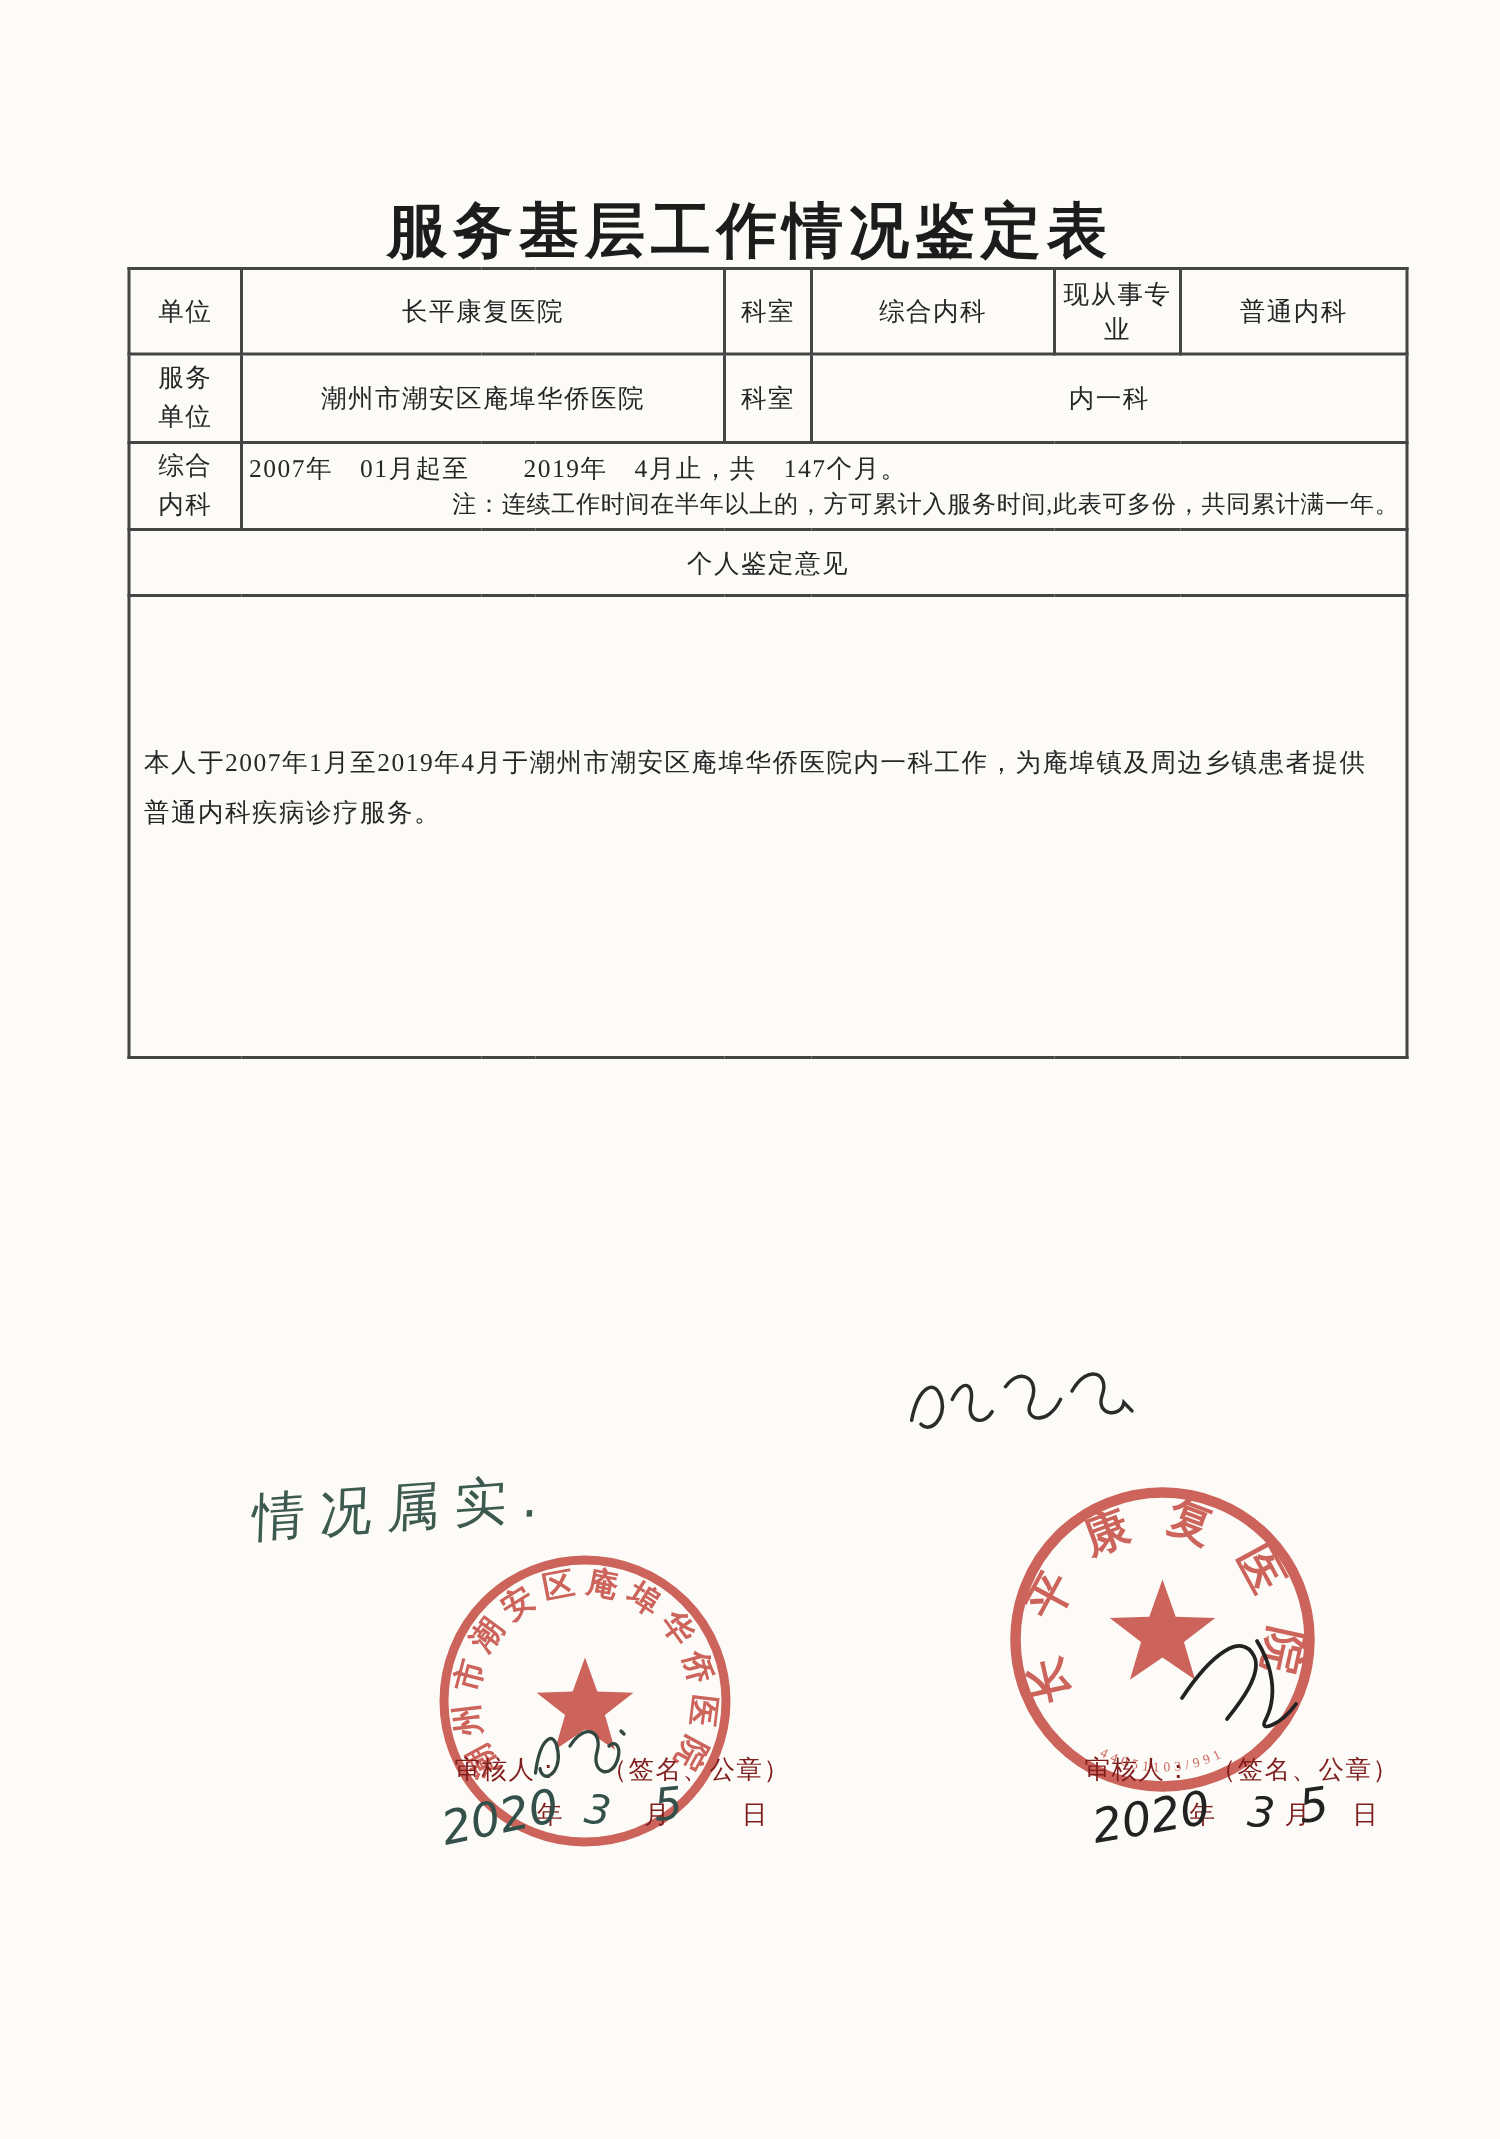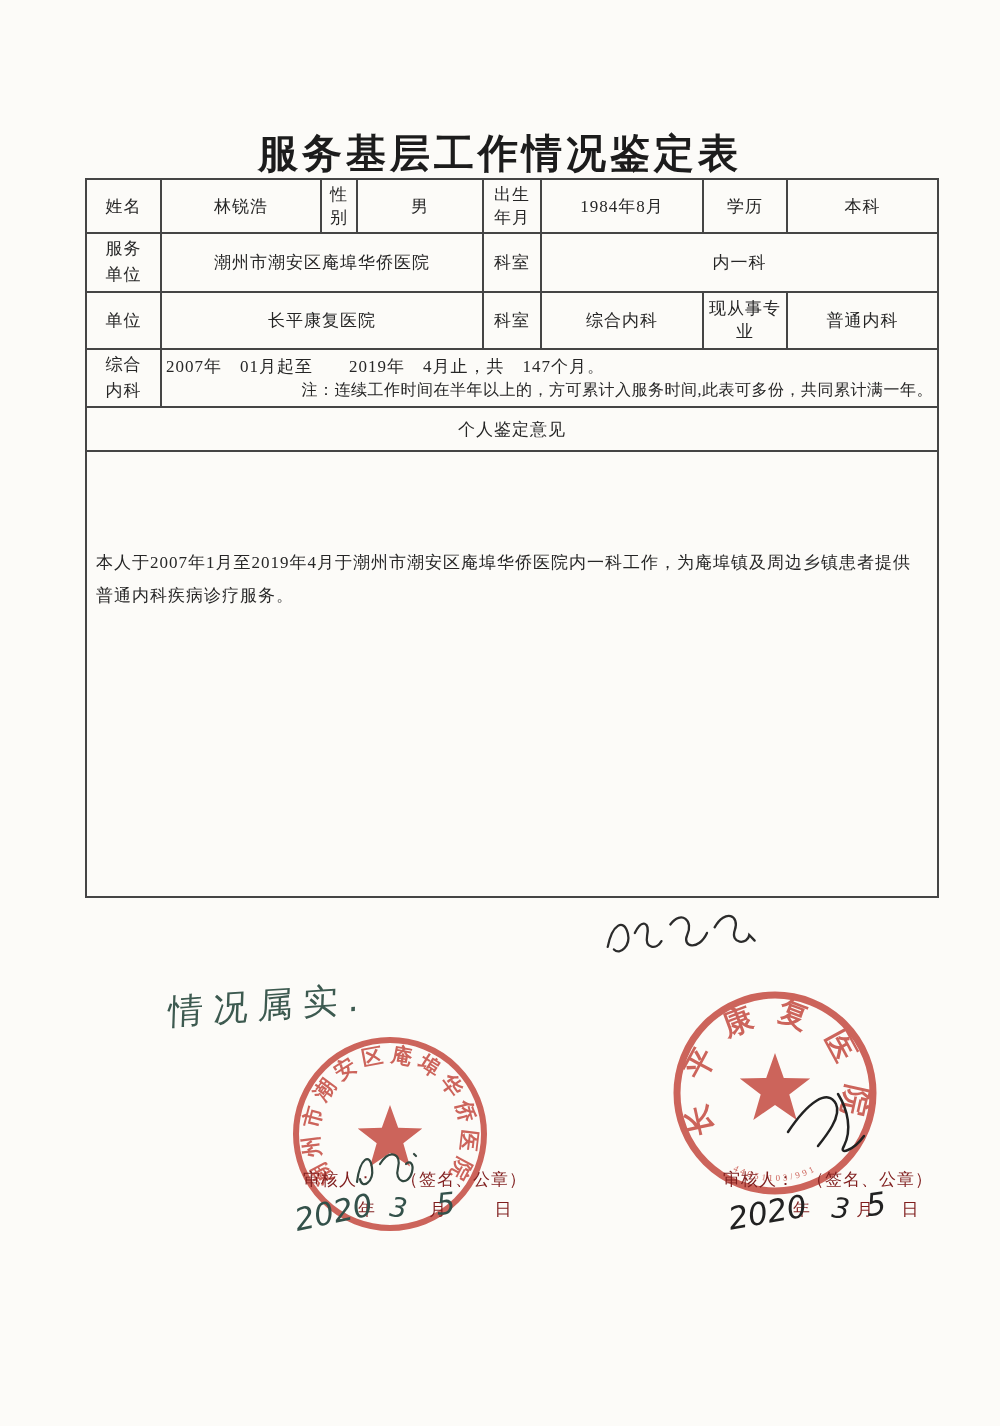--- a/index.html
+++ b/index.html
@@ -76,55 +76,45 @@
       <col style="width:75px">
         <col style="width:160px">
         <col style="width:36px">
         <col style="width:126px">
       <col style="width:58px">
         <col style="width:162px">
         <col style="width:84px">
         <col style="width:151px">
     </colgroup>
     <tbody>
-        <tr style="height:54px">
-      <td>姓名</td>
-      <td>林锐浩</td>
-      <td>性别</td>
-      <td>男</td>
-      <td>出生年月</td>
-      <td>1984年8月</td>
-      <td>学历</td>
-      <td>本科</td>
-    </tr>
-    <tr style="height:56px">
-      <td><span class="v-narrow">服务单位</span></td>
-      <td colspan="3">潮州市潮安区庵埠华侨医院</td>
-      <td>科室</td>
-      <td colspan="3">内一科</td>
-    </tr>
     <tr style="height:57px">
       <td>单位</td>
       <td colspan="3">长平康复医院</td>
       <td>科室</td>
       <td>综合内科</td>
       <td>现从事专业</td>
       <td>普通内科</td>
+    </tr>
+    <tr style="height:56px">
+      <td><span class="v-narrow">服务单位</span></td>
+      <td colspan="3">潮州市潮安区庵埠华侨医院</td>
+      <td>科室</td>
+      <td colspan="3">内一科</td>
     </tr>
     <tr style="height:50px">
       <td><span class="v-narrow">综合内科</span></td>
       <td colspan="7" style="padding:0 4px;">
         <div class="svc-time-line1">2007年　01月起至　　2019年　4月止，共　147个月。</div>
         <div class="svc-time-line2">注：连续工作时间在半年以上的，方可累计入服务时间,此表可多份，共同累计满一年。</div>
       </td>
     </tr>
     <tr style="height:44px">
       <td colspan="8">个人鉴定意见</td>
     </tr>
-    <tr style="height:446px">
+    <tr style="height:308px">
       <td colspan="8" class="opinion-cell">本人于2007年1月至2019年4月于潮州市潮安区庵埠华侨医院内一科工作，为庵埠镇及周边乡镇患者提供普通内科疾病诊疗服务。</td>
     </tr>
   </tbody>
     </table>
 
 
   <div class="overlay">
 
     <div class="hand-green" style="left:168px; top:982px;">情况属实.</div>
 

